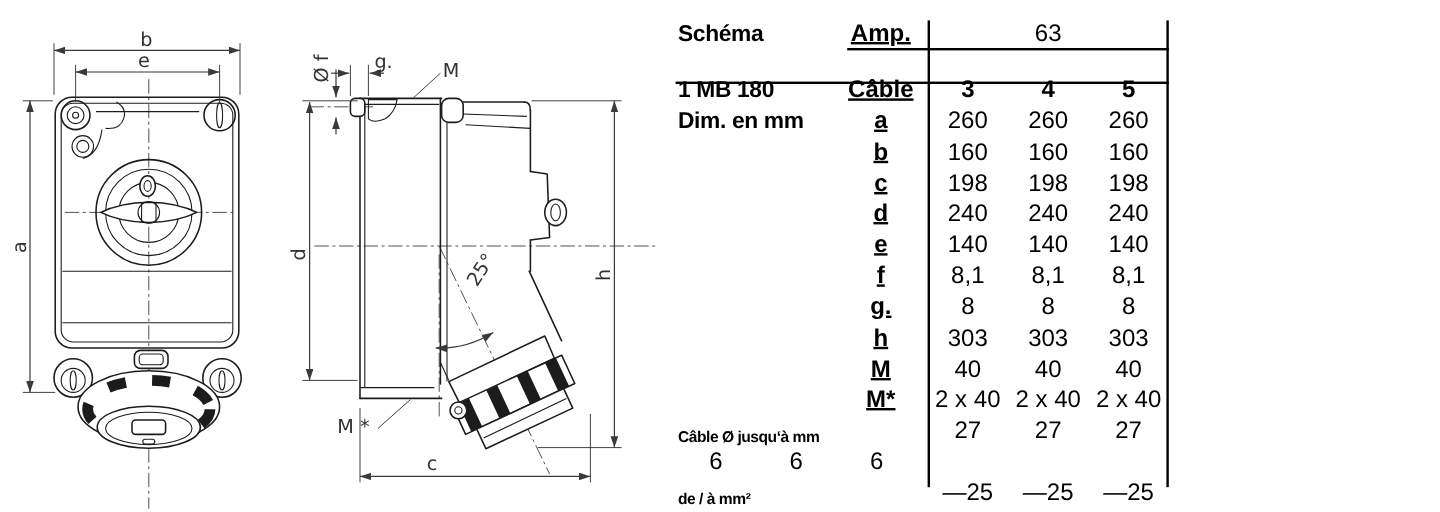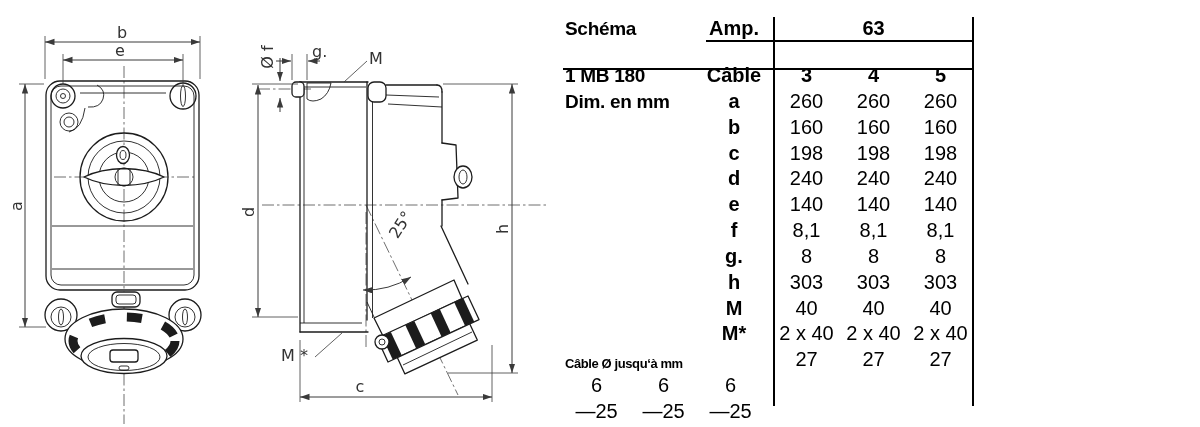--- a/index.html
+++ b/index.html
@@ -21,22 +21,22 @@
   .tbl{position:absolute;left:563px;top:17px;width:411px;height:389px;}
   .rule{position:absolute;background:#000;}
   .hrow,.trow{display:flex;align-items:flex-end;}
   .hrow1{height:23px;}
   .hrow2{height:30px;margin-top:17px;}
   .trow{height:25.85px;}
   .cL{width:132px;padding-left:2px;box-sizing:border-box;font-weight:700;font-size:19px;
       letter-spacing:-0.3px;white-space:nowrap;}
   .cW{width:210px;padding-left:2px;box-sizing:border-box;font-weight:700;font-size:13px;
       letter-spacing:-0.4px;white-space:nowrap;}
-  .cB{width:78px;text-align:center;font-weight:700;font-size:20px;}
-  .cSpan{width:201px;text-align:center;font-weight:700;font-size:20px;}
+  .cB{width:78px;text-align:center;font-weight:700;font-size:20px;text-decoration:underline;}
+  .cSpan{width:201px;text-align:center;font-weight:400;font-size:20px;}
   .cV{width:67px;text-align:center;font-size:20px;white-space:nowrap;}
   .cV.b{font-weight:700;}
 </style>
 </head>
 <body>
 
 <div class="stage">
 
   <svg width="560" height="427" viewBox="0 0 560 427">
     <defs>
@@ -279,18 +279,19 @@
       <div class="cV">27</div>
       <div class="cV">27</div>
       <div class="cV">27</div>
     </div>
     <div class="trow">
       <div class="cV">6</div>
       <div class="cV">6</div>
       <div class="cV">6</div>
     </div>
     <div class="trow">
+      <div class="cW">de / à mm²</div>
       <div class="cV">—25</div>
       <div class="cV">—25</div>
       <div class="cV">—25</div>
     </div>
   </div>
 </div>
 
 </body></html>

